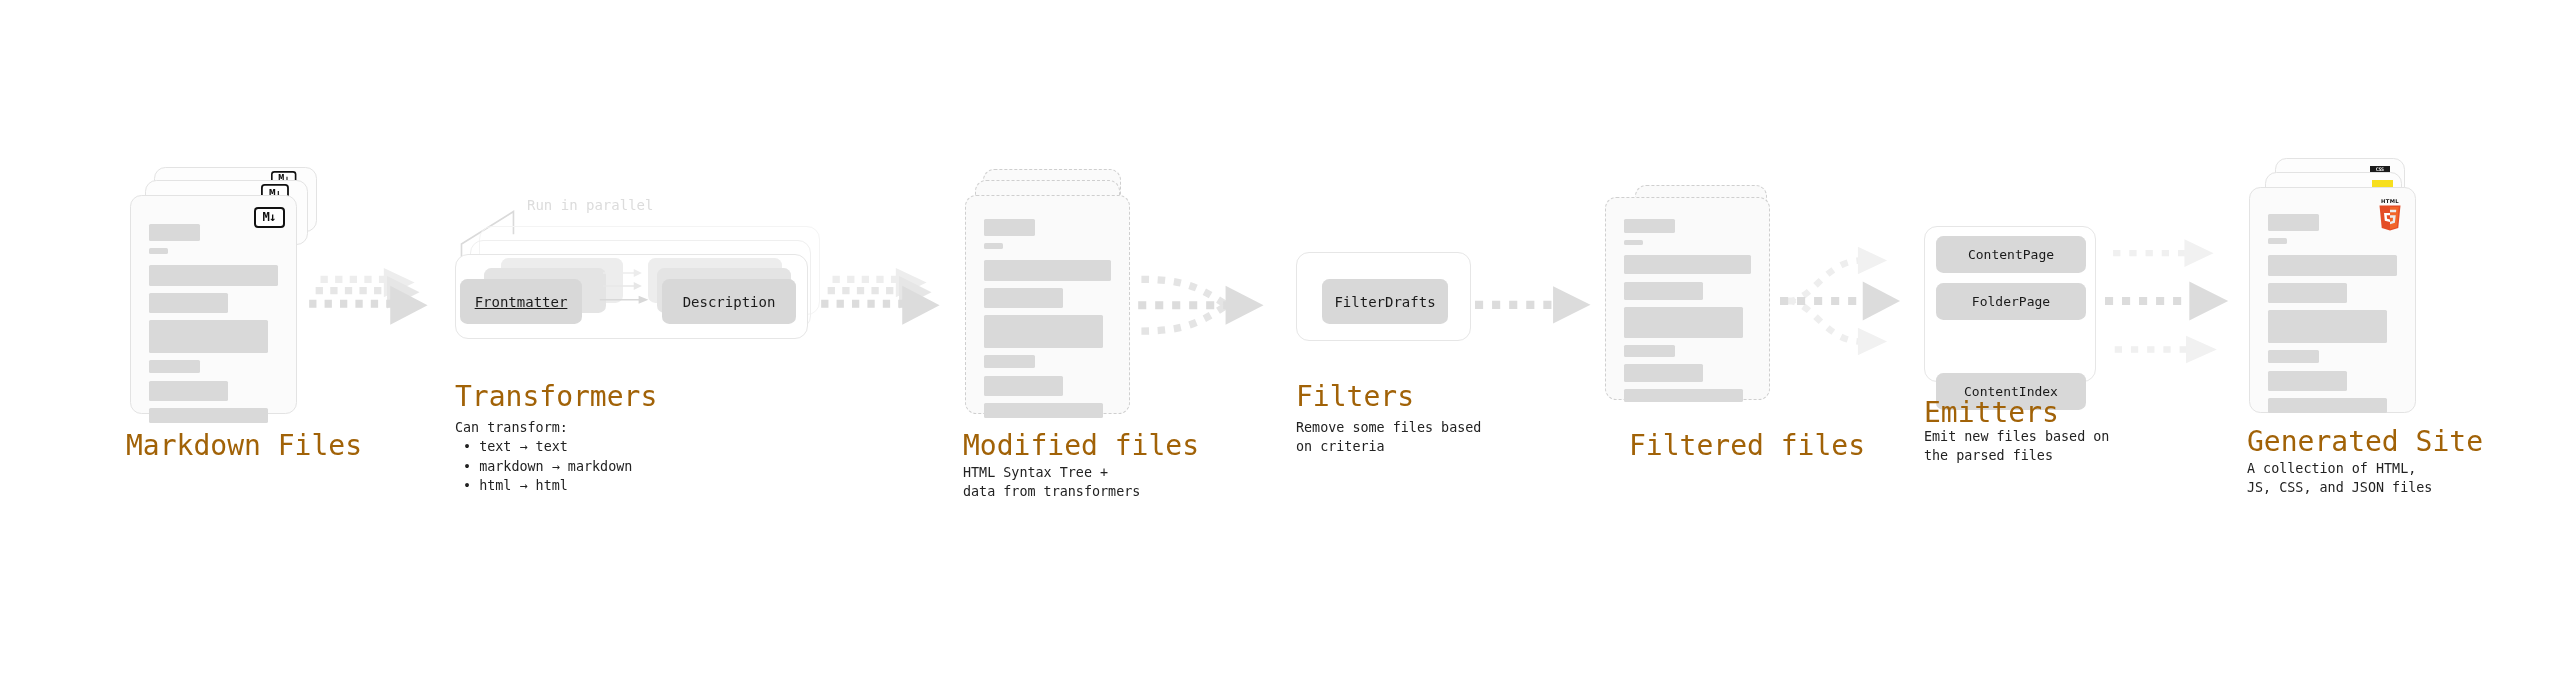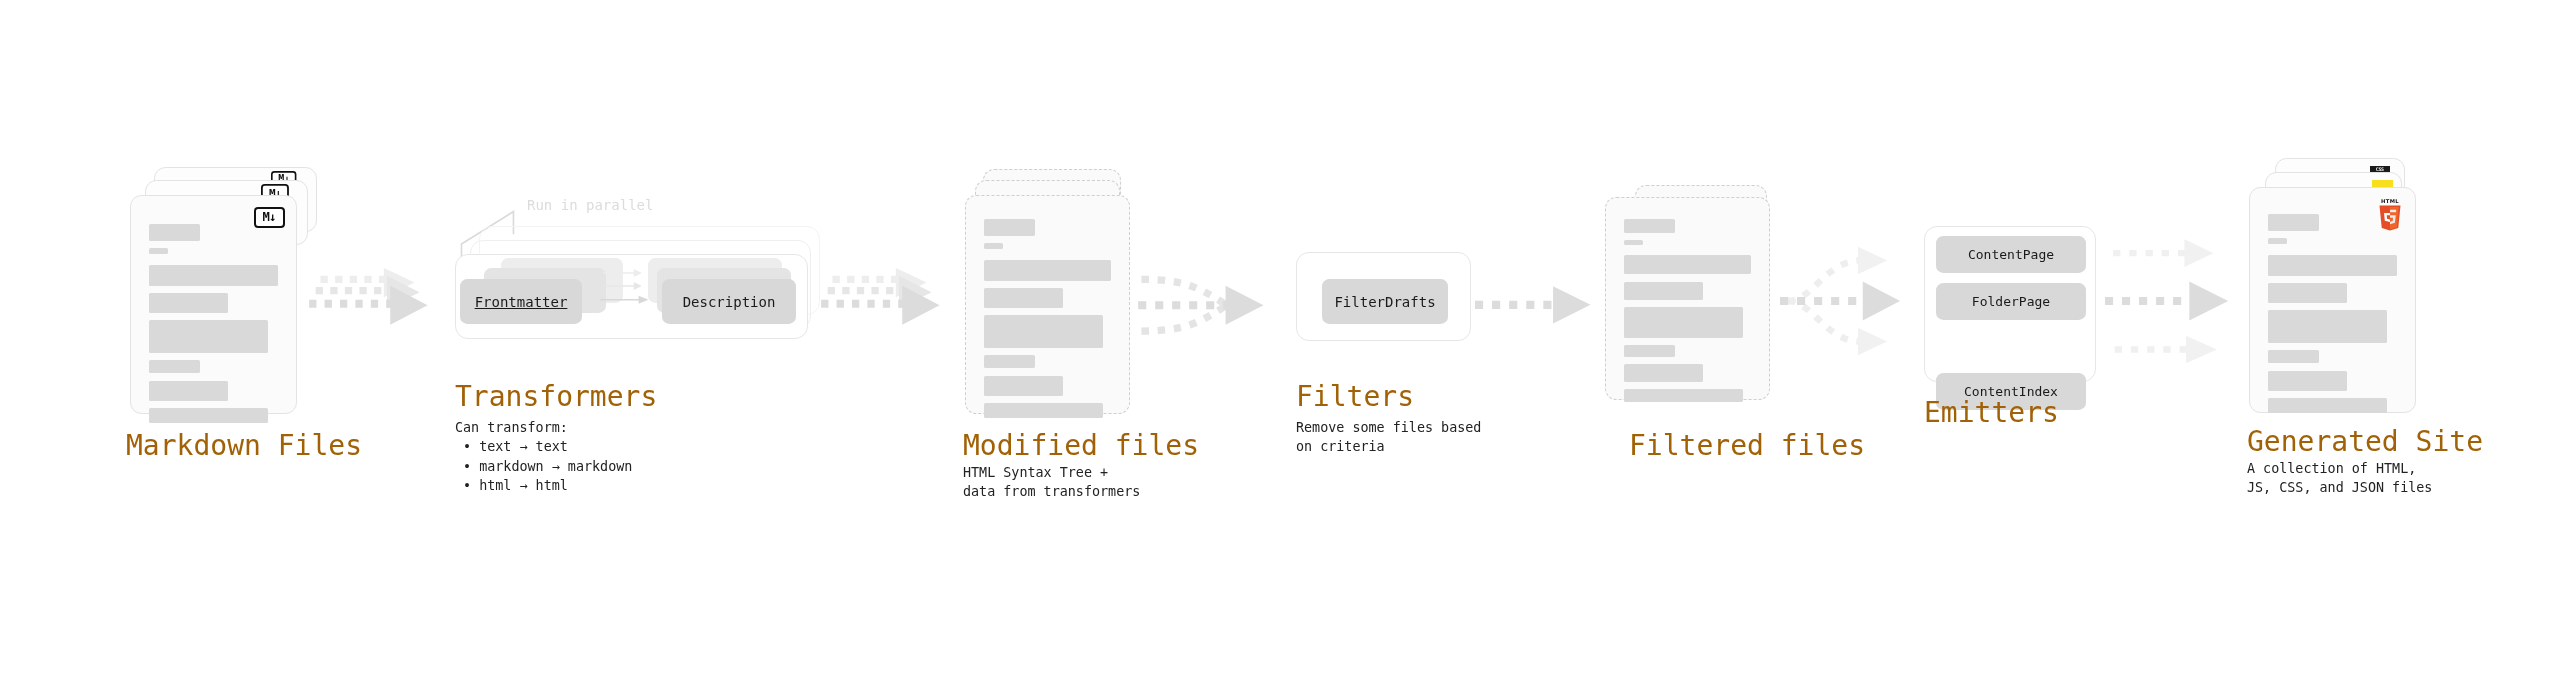--- a/index.html
+++ b/index.html
@@ -281,20 +281,22 @@
   <div class="pill" style="left:1936px; top:236px; width:150px; height:37px; font-size:13px;">
     <span>ContentPage</span>
   </div>
   <div class="pill" style="left:1936px; top:283px; width:150px; height:37px; font-size:13px;">
     <span>FolderPage</span>
   </div>
   <div class="pill" style="left:1936px; top:330px; width:150px; height:37px; font-size:13px;margin-top:43px;">
     <span>ContentIndex</span>
   </div>
   <div class="title" style="left:1924px; top:396px;text-align:right;">Emitters</div>
+  <div class="caption" style="left:1924px; top:427px;">Emit new files based on
+the parsed files</div>
 
   <svg style="left:2105px; top:232px;" width="154" height="146" viewBox="0 0 190 180">
     <g fill="none" stroke="#f0f0f0" stroke-width="8" stroke-dasharray="9 11">
       <line x1="10" y1="26" x2="102" y2="26"></line>
     </g>
     <polygon points="98,9 134,26 98,43" fill="#f1f1f1"></polygon>
 
     <g fill="none" stroke="#dcdcdc" stroke-width="10" stroke-dasharray="10 11">
       <line x1="0" y1="85" x2="108" y2="85"></line>
     </g>

